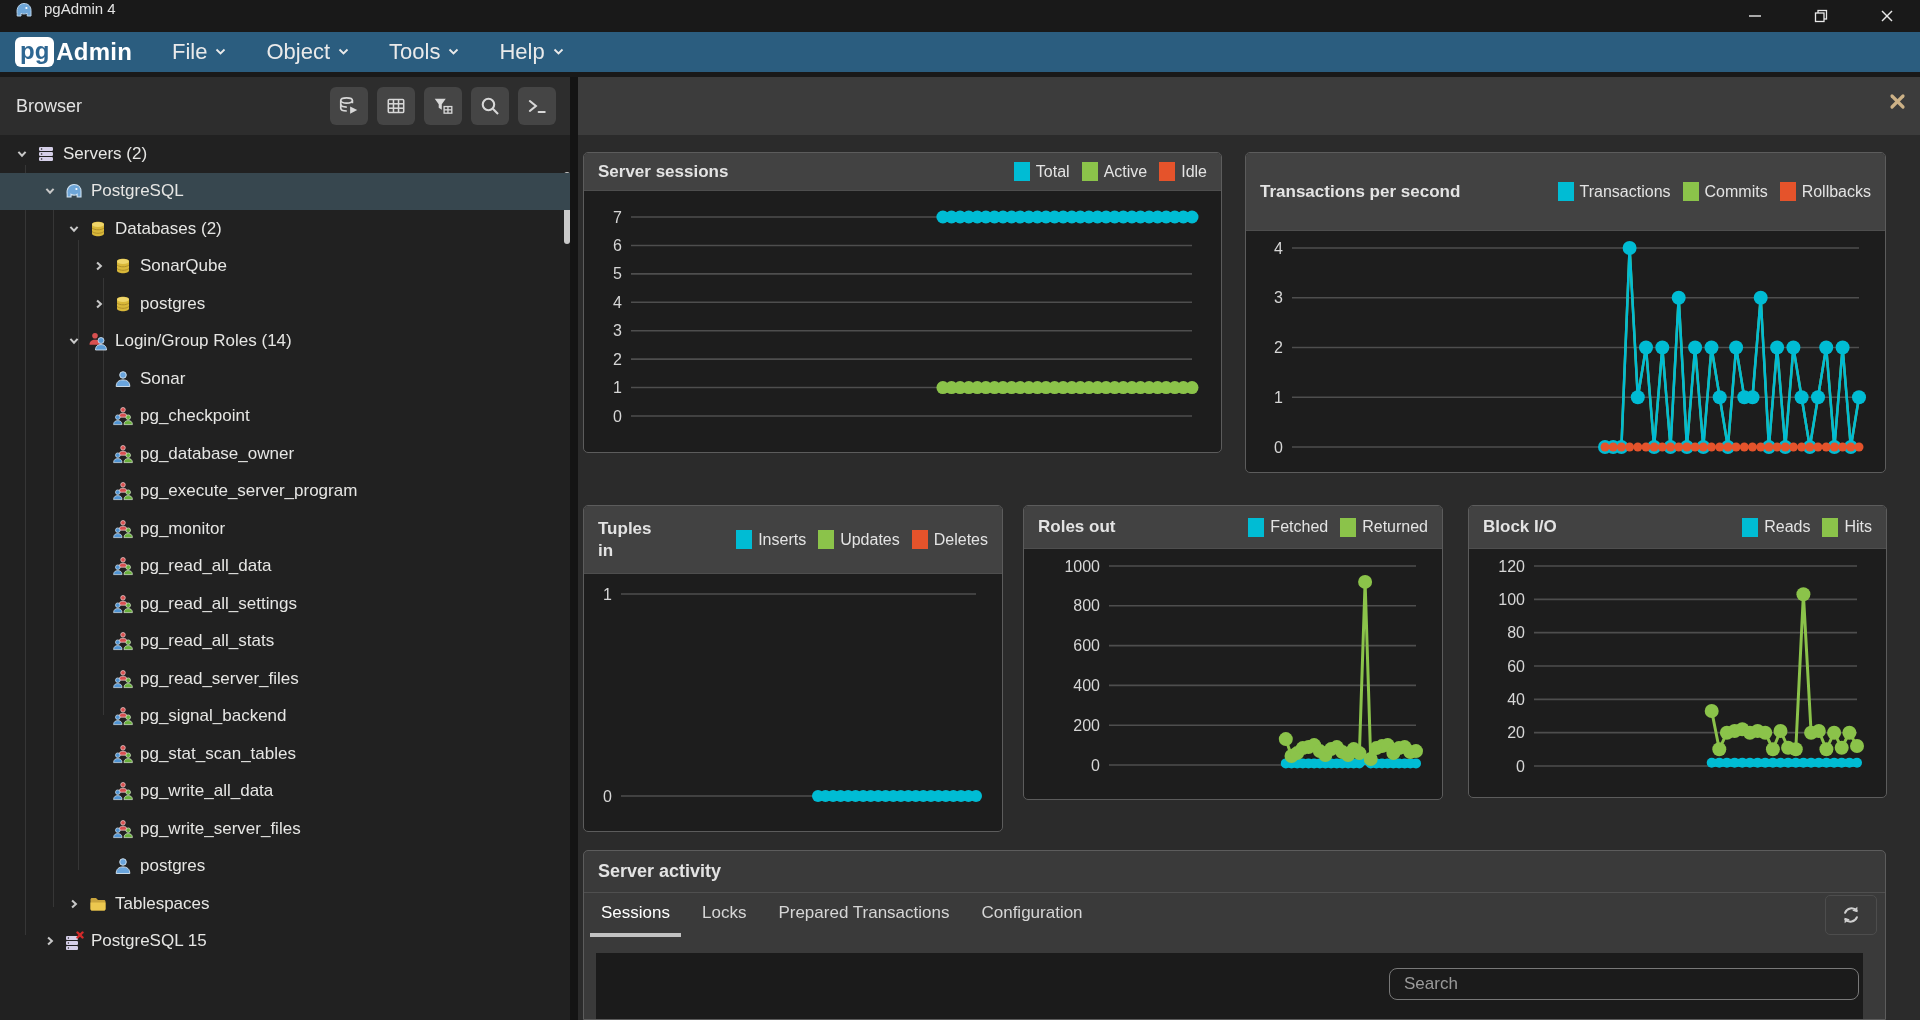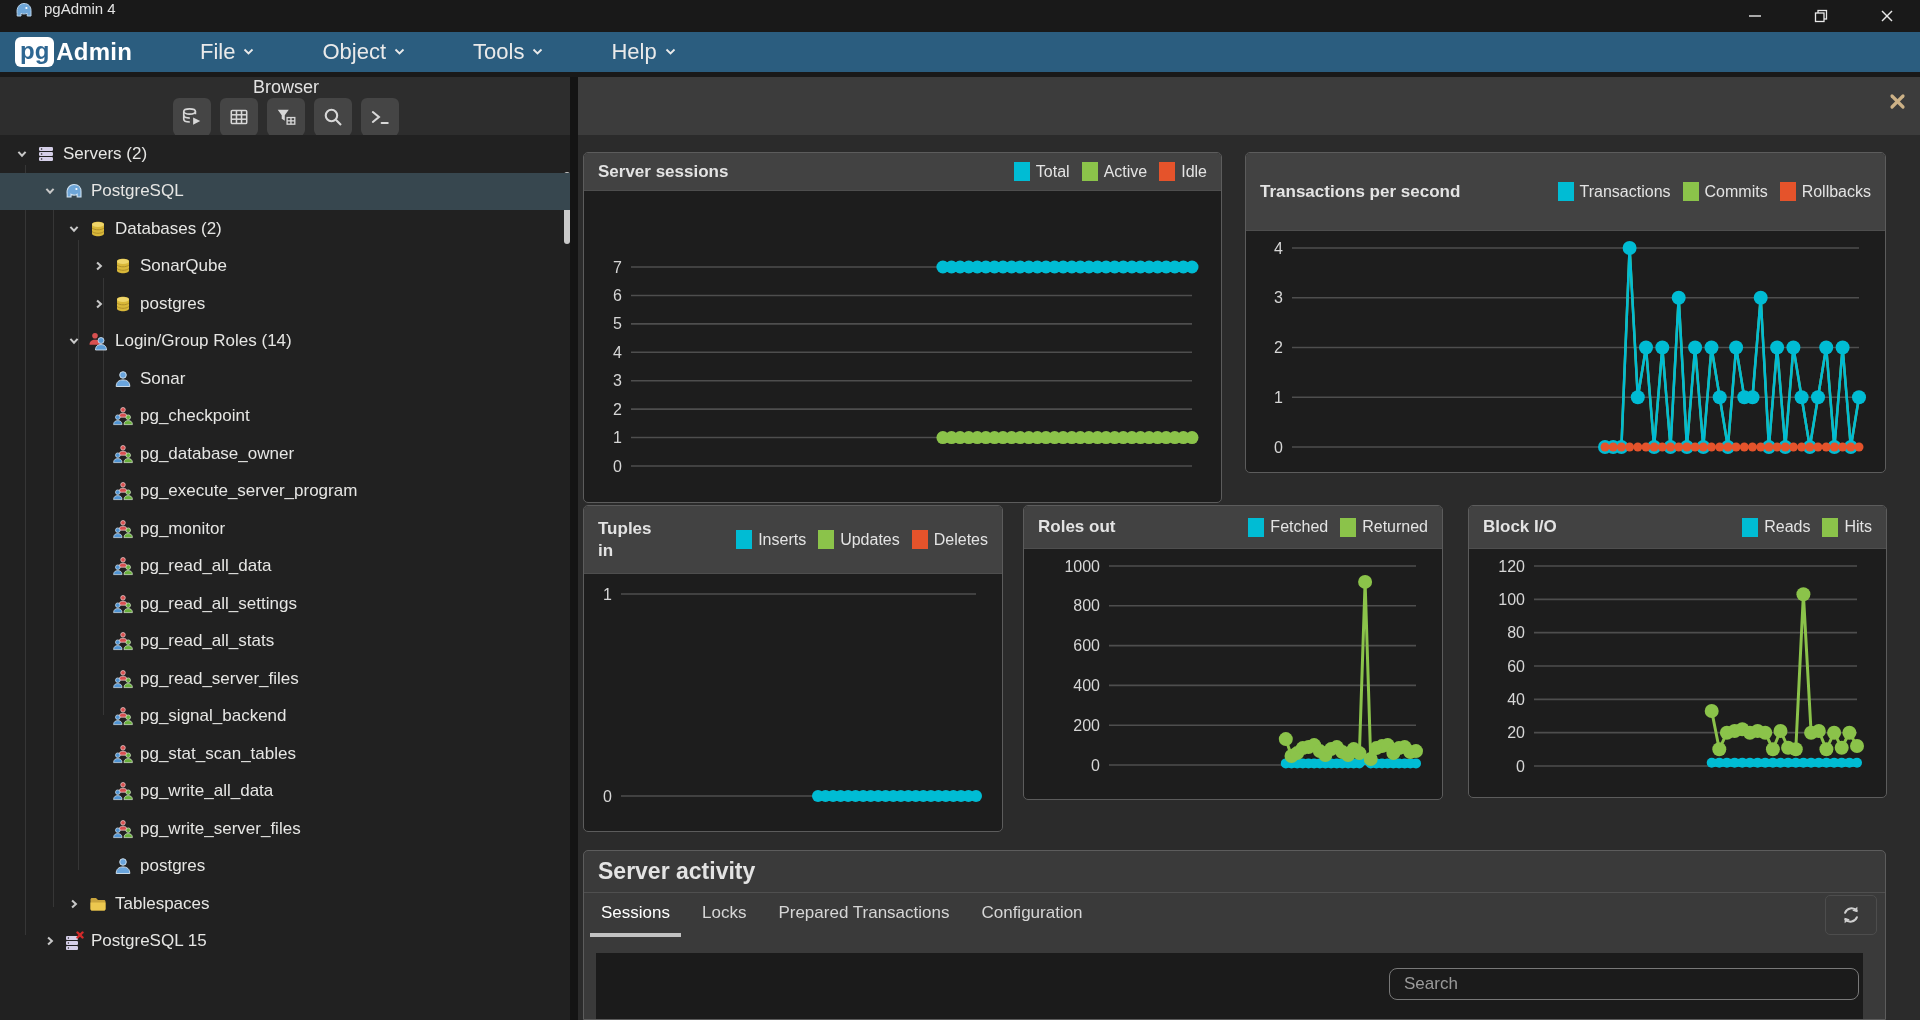--- a/index.html
+++ b/index.html
@@ -9,33 +9,33 @@
 
   
   .titlebar{position:absolute;left:0;top:0;width:1920px;height:32px;background:#191919;
     display:flex;align-items:flex-start;color:#e3e3e3;font-size:15px;}
   .titlebar .app-ico{margin:0 10px 0 14px;display:flex;}
   .win-controls{position:absolute;right:0;top:0;height:32px;display:flex;}
   .win-btn{width:66px;height:32px;display:flex;align-items:center;justify-content:center;cursor:default;}
 
   
   .menubar{position:absolute;left:0;top:32px;width:1920px;height:40px;background:#2b5d7f;
-    display:flex;align-items:center;gap:28px;}
+    display:flex;align-items:center;}
   .brand{display:flex;align-items:center;margin-left:15px;}
   .brand-pg{background:#ffffff;color:#2e6792;font-weight:bold;font-size:24px;
     border-radius:6px;padding:0px 5px 2px 5px;line-height:28px;}
   .brand-admin{color:#ffffff;font-weight:bold;font-size:24px;margin-left:2px;letter-spacing:0.2px;text-align:right;}
   .menu-item{color:#eaeaea;font-size:22px;margin-left:40px;display:flex;align-items:center;cursor:default;}
   .menu-item svg{margin-left:8px;}
 
   
   .headband{position:absolute;left:0;top:72px;width:1920px;height:63px;background:#3c3c3c;
     border-top:5px solid #191919;}
   .browser-head{position:absolute;left:0;top:0;width:570px;height:58px;background:#2d2d2d;
-    display:flex;align-items:center;justify-content:space-between;padding:0 14px 0 16px;flex-direction:column;}
+    display:flex;align-items:center;justify-content:space-between;padding:0 14px 0 16px;}
   .browser-title{color:#e2e2e2;font-size:18px;}
   .tool-btns{display:flex;gap:9px;}
   .tool-btn{width:38px;height:38px;background:#454545;border-radius:6px;display:flex;
     align-items:center;justify-content:center;cursor:pointer;}
   .gap-strip{position:absolute;left:570px;top:0;width:8px;height:58px;background:#141414;}
 
   .tabbar{position:absolute;left:578px;top:0;right:0;height:58px;display:flex;
     align-items:flex-end;padding-left:2px;}
   .tab{height:44px;line-height:36px;padding:0 14px;color:#dcdcdc;font-size:17px;cursor:pointer;
     border-bottom:3px solid transparent;}
@@ -63,21 +63,21 @@
   .legend{display:flex;align-items:center;gap:12px;flex:none;}
   .lg-item{display:flex;align-items:center;gap:6px;}
   .lg-swatch{width:16px;height:19px;flex:none;}
   .lg-label{color:#e3e3e3;font-size:16px;}
   .chart{position:absolute;left:0;right:0;bottom:0;}
   .chart svg{display:block;}
 
   
   .activity{position:absolute;background:#3a3a3a;border:1px solid #5c5c5c;border-radius:5px 5px 0 0;overflow:hidden;}
   .act-titlerow{height:42px;display:flex;align-items:center;padding:0 14px;border-bottom:1px solid #4f4f4f;}
-  .act-title{color:#e3e3e3;font-weight:bold;font-size:23px;}
+  .act-title{color:#e3e3e3;font-weight:bold;font-size:18px;}
   .act-tabs{height:44px;display:flex;align-items:flex-end;padding-left:6px;position:relative;}
   .act-tab{height:40px;line-height:32px;padding:0 11px;margin-right:10px;color:#d6d6d6;font-size:17px;
     border-bottom:4px solid transparent;cursor:pointer;}
   .act-tab.active{color:#ffffff;border-bottom-color:#c2c2c2;}
   .refresh-btn{position:absolute;right:8px;top:2px;width:52px;height:40px;border:1px solid #4d4d4d;
     border-radius:5px;display:flex;align-items:center;justify-content:center;cursor:pointer;}
   .act-table{position:absolute;left:12px;right:22px;top:102px;bottom:0;background:#1b1b1b;}
   .search-input{position:absolute;right:4px;top:15px;width:470px;height:32px;background:transparent;
     border:1.5px solid #787878;border-radius:8px;color:#dddddd;font-size:17px;padding:0 14px;
     font-family:"Liberation Sans",sans-serif;outline:none;}
@@ -649,21 +649,21 @@
           </g>
         </svg>
       </span>
       <span>PostgreSQL 15</span>
     </div>
   </div>
 <div class="splitter"></div>
 
 <div class="content">
 
-  <div class="panel" style="left:5px;top:17px;width:639px;height:351px;">
+  <div class="panel" style="left:5px;top:17px;width:639px;height:301px;">
     <div class="panel-head" style="height:38px;">
       <span class="panel-title">Server sessions</span>
       <span class="legend">
           <span class="lg-item">
             <span class="lg-swatch" style="background: rgb(0, 188, 212);"></span>
             <span class="lg-label">Total</span>
           </span>
           <span class="lg-item">
             <span class="lg-swatch" style="background: rgb(139, 195, 74);"></span>
             <span class="lg-label">Active</span>

